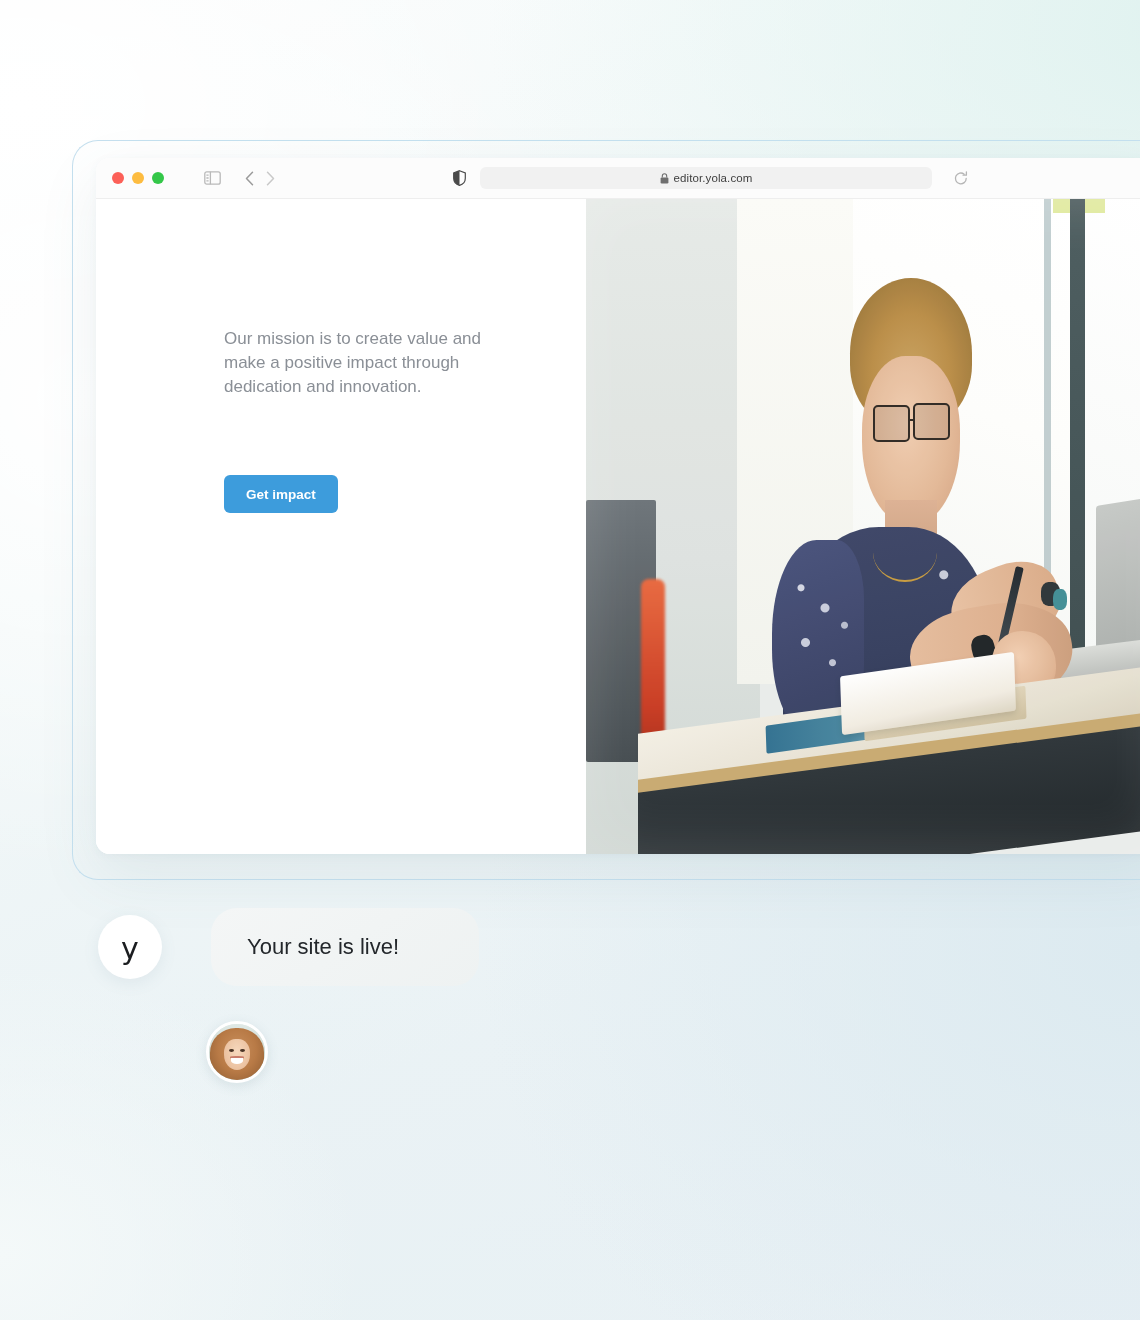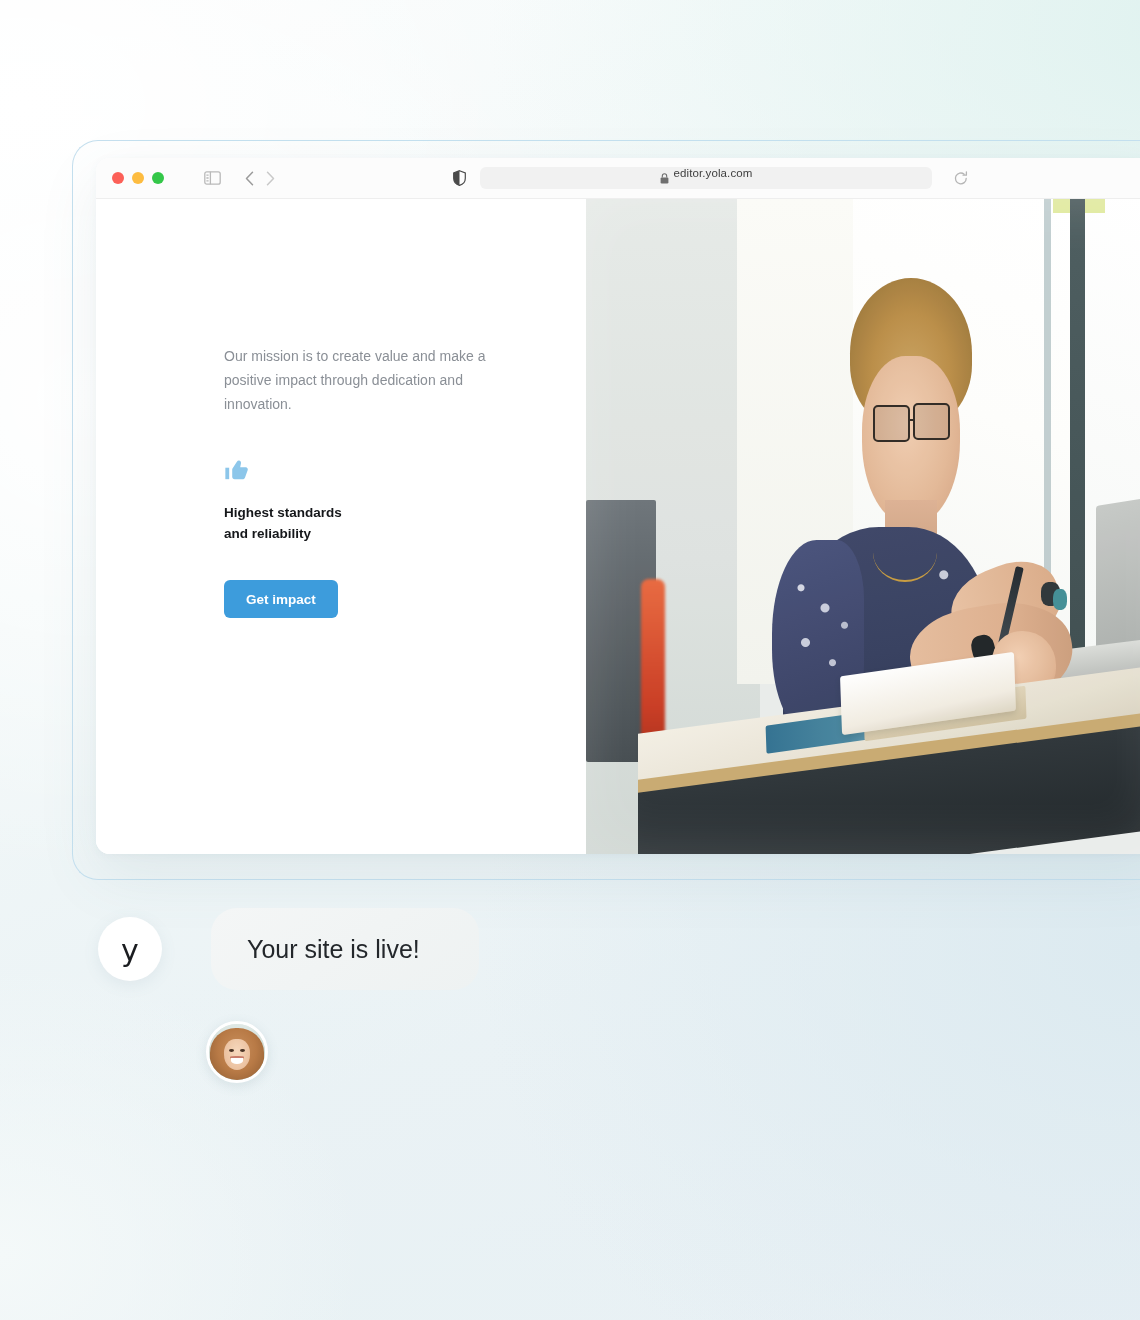--- a/index.html
+++ b/index.html
@@ -67,21 +67,21 @@
   #nav-forward { margin-left:12px; color:#c9c9c9; }
 
   #shield-btn { margin-left:178px; color:#4a4a4a; }
 
   #url-bar {
     position:relative;
     margin-left:14px;
     width:452px; height:22px;
     background:#f1f1f1;
     border-radius:6px;
-    display:flex; justify-content:center;
+    display:flex; align-items:center; justify-content:center;
     gap:5px;
   }
   #url-text {
     font-size:11.5px; color:#3e3e3e; letter-spacing:.1px;
     font-family:"Liberation Sans", sans-serif;
   }
   #reload-btn { margin-left:22px; color:#b5b5b5; }
 
   
   #site-canvas {
@@ -103,22 +103,22 @@
   }
   #hero-heading {
     font-size:35px;
     line-height:46px;
     font-weight:700;
     color:#15171a;
     letter-spacing:-.4px;
     font-family:"Liberation Sans", sans-serif;
   }
   #hero-subtext {
-    margin-top:28px;
-    font-size:14px;
+    margin-top:11px;
+    font-size:17px;
     line-height:24px;
     color:#8a8f96;
   }
   #hero-features {
     margin-top:40px;
     display:flex;
     gap:42px;
   }
   .feature { width:140px; }
   .feature-icon { height:30px; color:#8cc6ea; display:block; }
@@ -272,21 +272,21 @@
     position:relative; top:2px;
     font-family:"DejaVu Sans", sans-serif;
   }
   #bubble-1 {
     margin-left:49px;
     background:linear-gradient(145deg,#f4f6f6 0%,#eef2f2 100%);
     border-radius:26px;
     padding:26px 36px;
     min-width:268px;
   }
-  #bubble-1-text { font-size:25px; color:#23272b; line-height:1.2; white-space:nowrap; }
+  #bubble-1-text { font-size:22px; color:#23272b; line-height:1.2; white-space:nowrap; }
 
   #chat-row-2 { position:absolute; left:180px; top:121px; display:flex; align-items:flex-end; }
   #bubble-2 {
     background:linear-gradient(145deg,#f2f5f6 0%,#e9eff1 100%);
     border-radius:26px;
     padding:30px 32px 34px 32px;
     width:774px;
   }
   #bubble-2-text { font-size:25px; color:#23272b; line-height:42px; }
   #client-avatar {
@@ -383,29 +383,20 @@
   <div id="site-canvas">
 
     <div id="hero-left">
       <div id="hero-copy">
 
 
         <p id="hero-subtext">Our mission is to create value and make a positive impact through dedication and innovation.</p>
 
         <div id="hero-features">
 
-          <div class="feature">
-            <span class="feature-icon">
-              <svg width="27" height="27" viewBox="0 0 24 24" fill="currentColor">
-                <path d="M1.2 10.4h3.4v10.2H1.2z" rx="0.6"></path>
-                <path d="M6.4 20.6h10.1c1 0 1.9-.6 2.2-1.6l2.4-6.6c.4-1.2-.5-2.5-1.8-2.5h-4.9l.7-3.4c.2-1.1-.4-2.2-1.5-2.5-.8-.2-1.6.1-2 .8l-3.9 6.1c-.2.3-.4.7-.4 1.1v6.4c0 1.2.9 2.2 2.1 2.2z"></path>
-              </svg>
-            </span>
-            <div class="feature-label">Highest standards and reliability</div>
-          </div>
 
 
         </div>
 
         <button id="get-started-button">Get impact</button>
       </div>
     </div>
 
     <div id="hero-photo">
       <span class="sr">Accountant writing in a notebook at a standing desk with a laptop</span>

